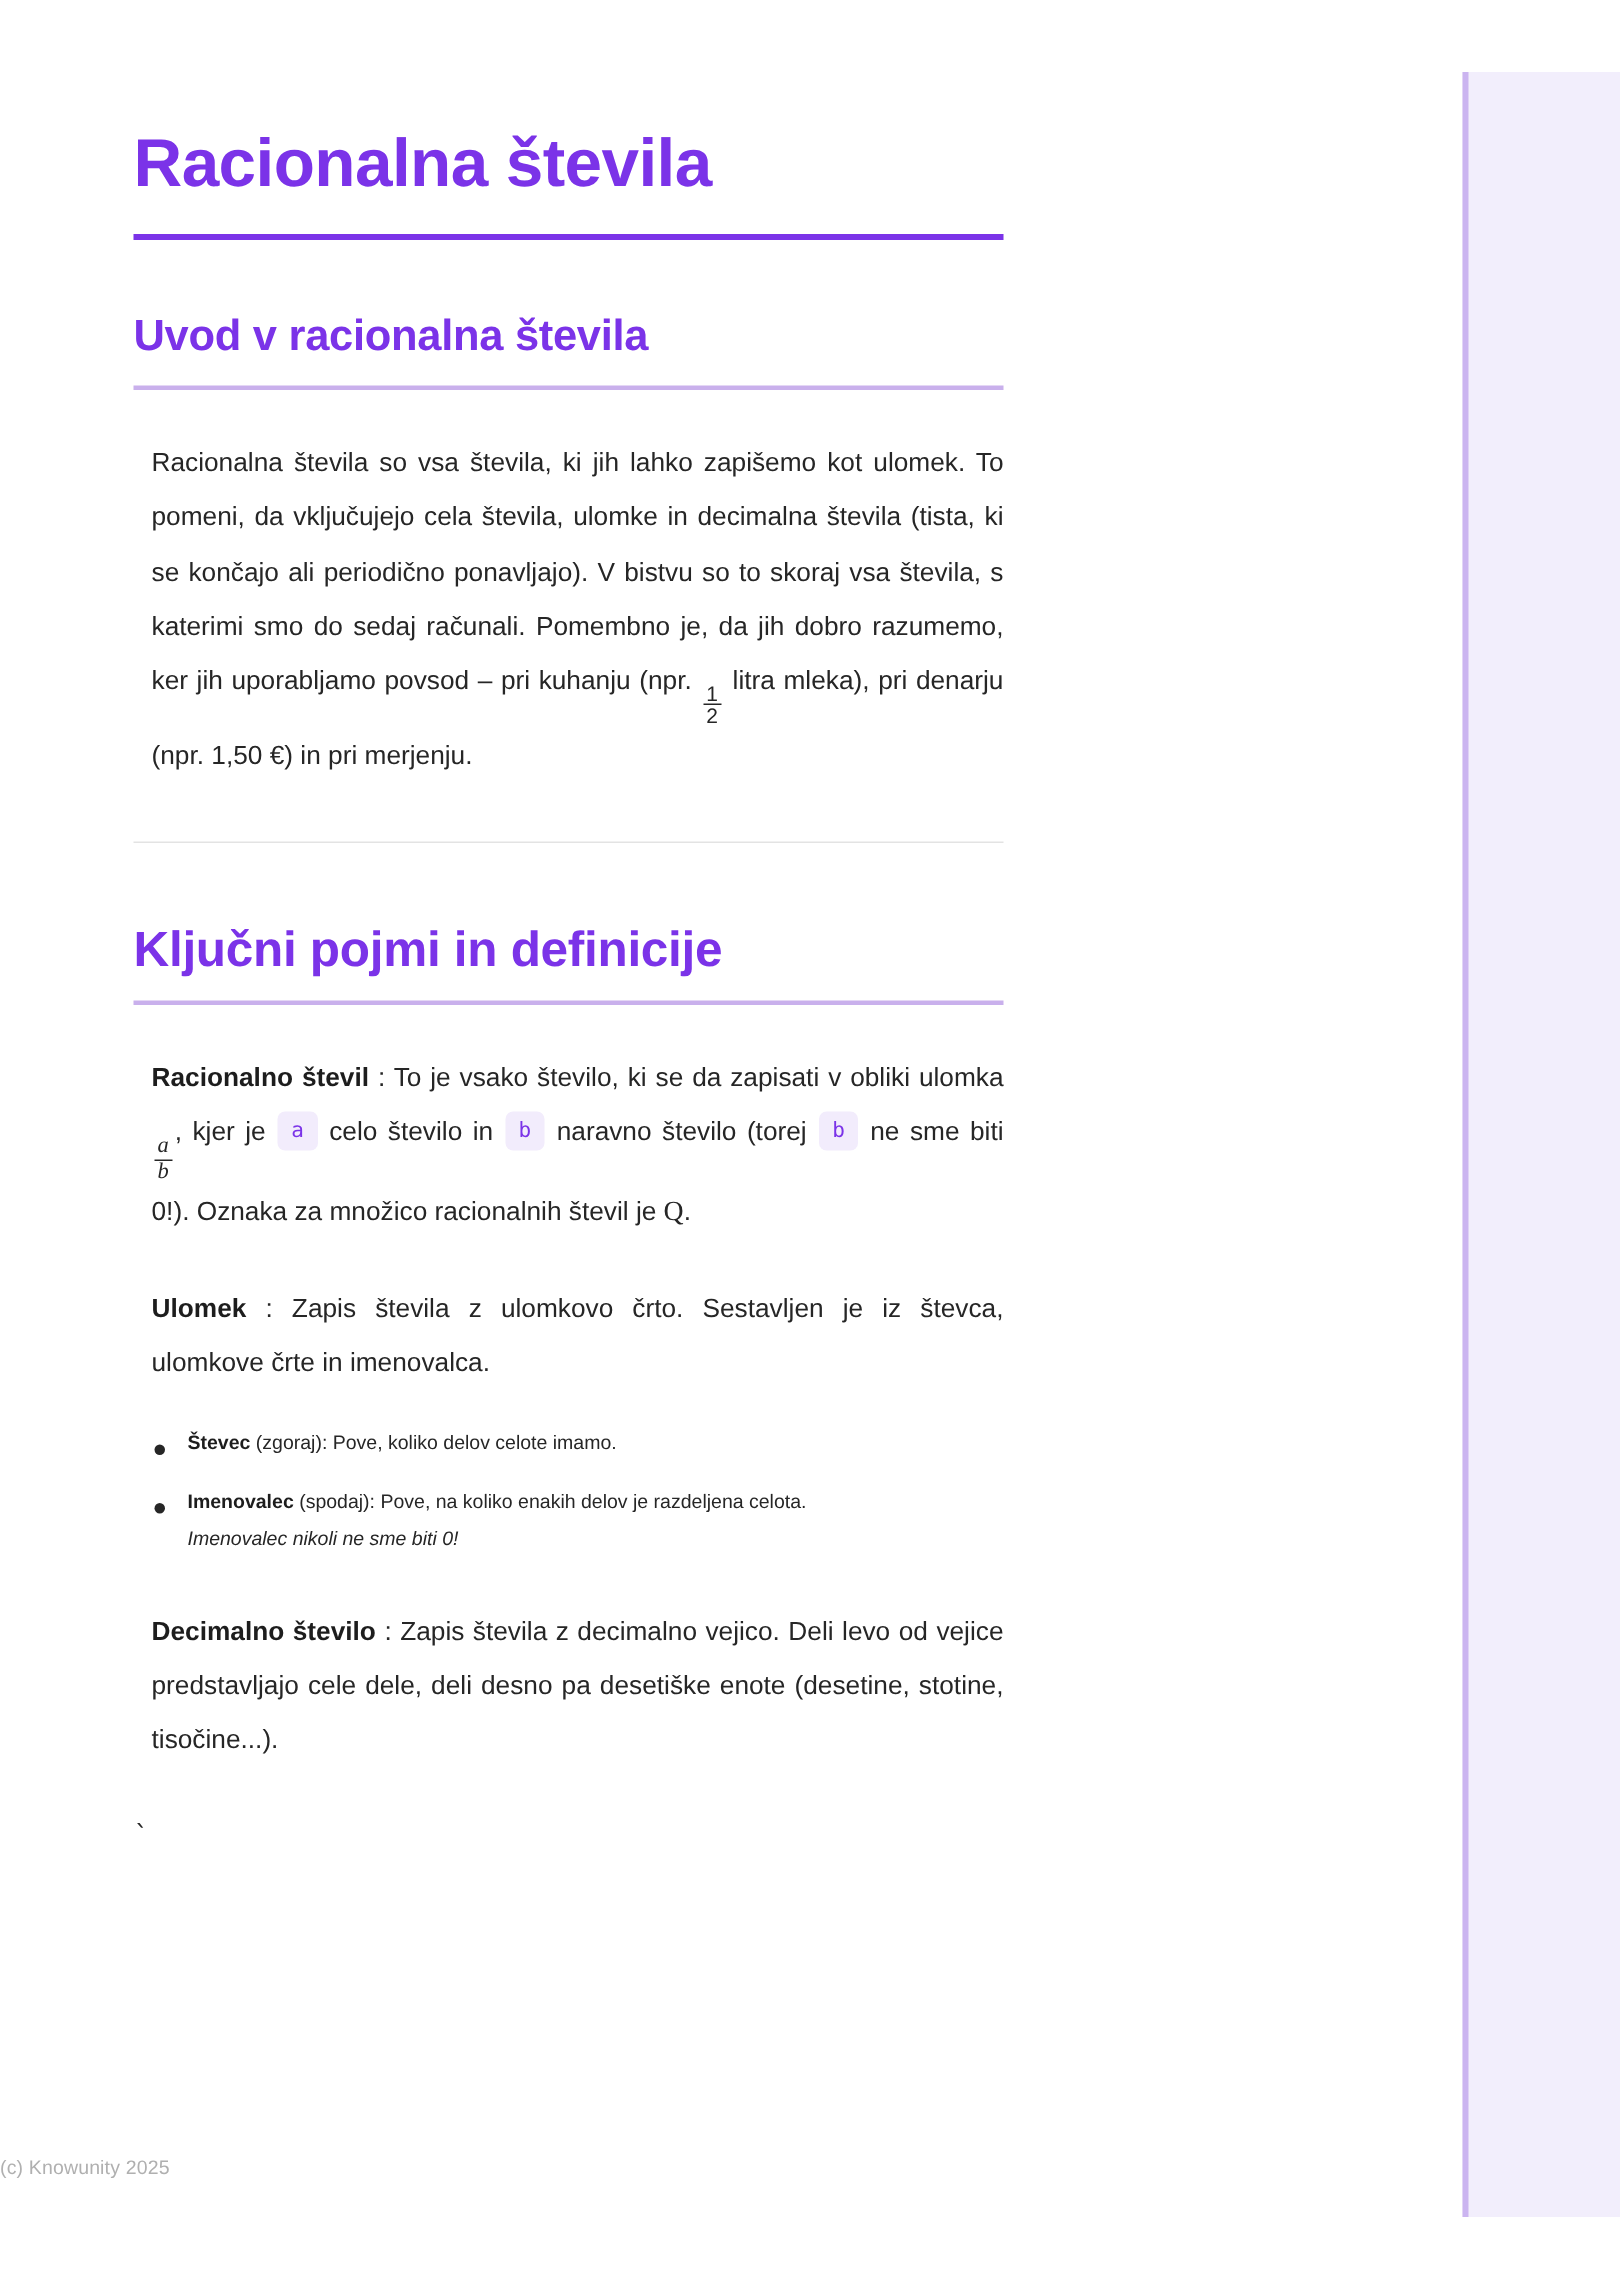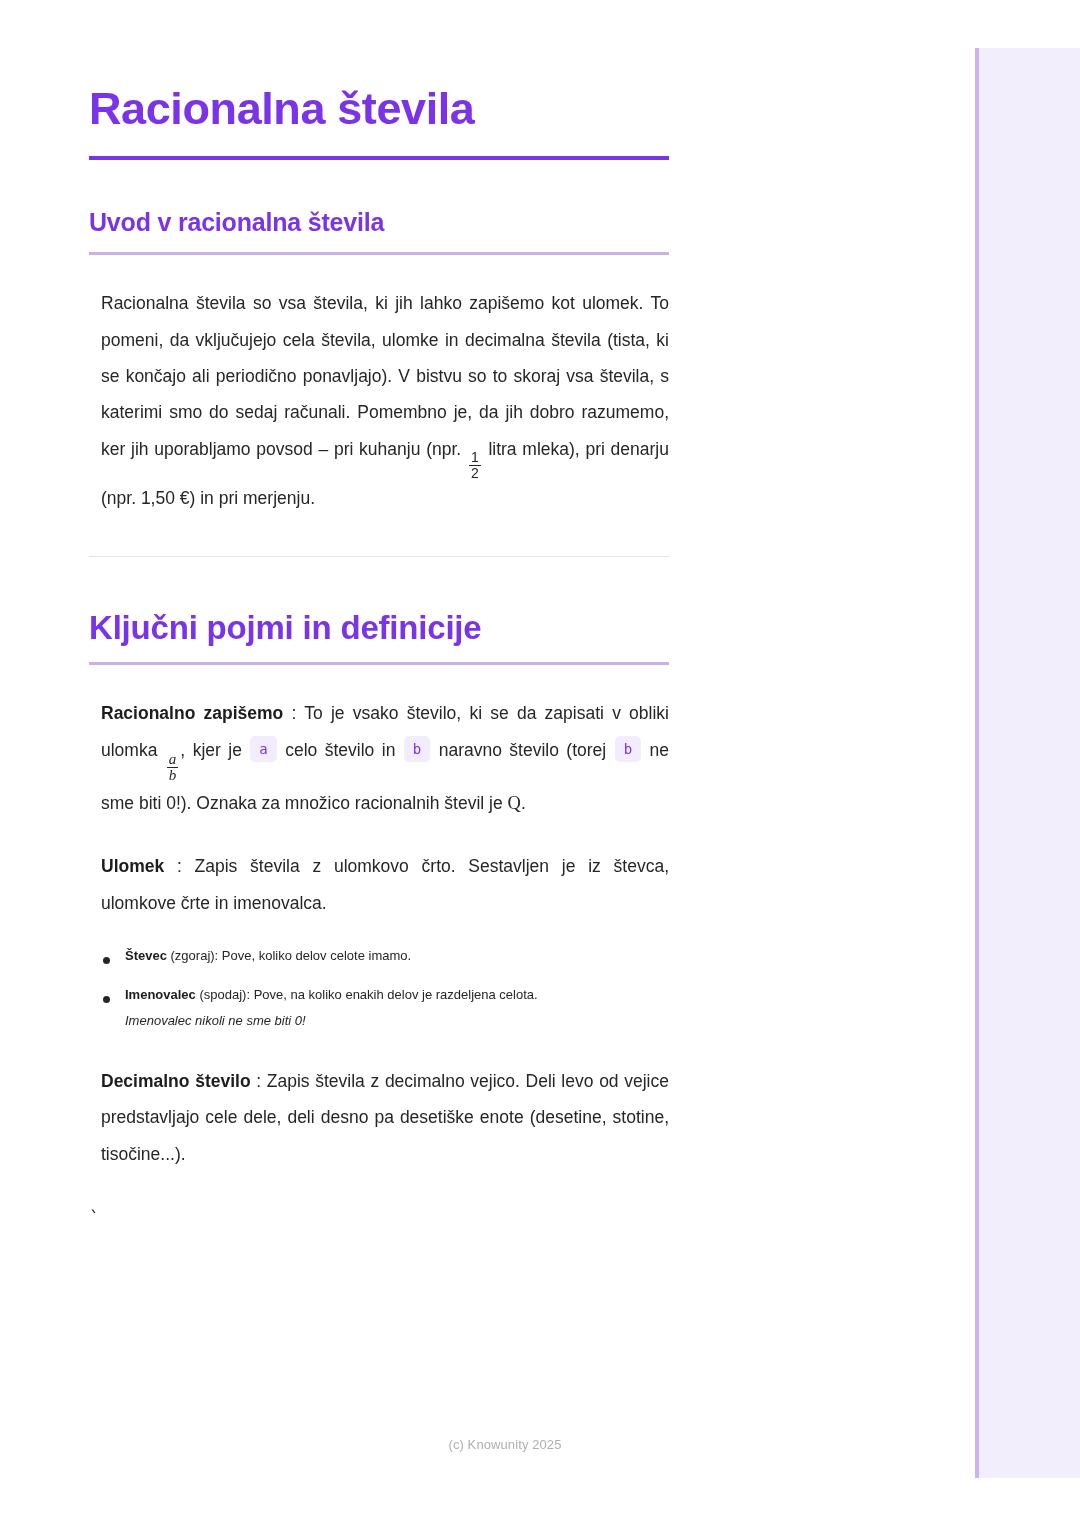--- a/index.html
+++ b/index.html
@@ -51,21 +51,21 @@
   }
   .rule-strong {
     margin: 22px 0 0 0;
     height: 4px;
     background: #7b33e8;
     width: 100%;
   }
 
   h2.section-title {
     margin: 48px 0 0 0;
-    font-size: 25px;
+    font-size: 29px;
     line-height: 1.15;
     font-weight: 700;
     color: #7b33e8;
     letter-spacing: -0.2px;
   }
   h2.section-title.big {
     font-size: 33px;
     margin-top: 52px;
   }
   .rule-soft {
@@ -163,21 +163,21 @@
     line-height: 1.4;
     color: #262626;
     font-family: "DejaVu Sans Mono", monospace;
   }
 
   .footer-credit {
     position: absolute;
     left: 0;
     top: 1437px;
     width: 1010px;
-    text-align: center;
+    text-align: left;
     font-size: 13px;
     color: #b0b0b0;
     letter-spacing: 0.1px;
   }
 </style>
 </head>
 <body>
 
 <div class="side-strip"></div>
 
@@ -192,21 +192,21 @@
   <p class="body-text"><span>Racionalna števila so vsa števila, ki jih lahko zapišemo kot ulomek. To pomeni, da vključujejo cela števila, ulomke in decimalna števila (tista, ki se končajo ali periodično ponavljajo). V bistvu so to skoraj vsa števila, s katerimi smo do sedaj računali. Pomembno je, da jih dobro razumemo, ker jih uporabljamo povsod – pri kuhanju (npr. </span><span class="frac upright">
         <span class="num">1</span>
         <span class="den">2</span>
       </span><span> litra mleka), pri denarju (npr. 1,50 €) in pri merjenju.</span></p>
 
   <div class="divider"></div>
 
   <h2 class="section-title big">Ključni pojmi in definicije</h2>
   <div class="rule-soft"></div>
 
-  <p class="body-text"><strong class="term">Racionalno zapišemo</strong><span> : </span><span>To je vsako število, ki se da zapisati v obliki ulomka </span><span class="frac">
+  <p class="body-text"><strong class="term">Racionalno števil</strong><span> : </span><span>To je vsako število, ki se da zapisati v obliki ulomka </span><span class="frac">
         <span class="num">a</span>
         <span class="den">b</span>
       </span><span>, kjer je </span><span class="chip">a</span><span> celo število in </span><span class="chip">b</span><span> naravno število (torej </span><span class="chip">b</span><span> ne sme biti 0!). Oznaka za množico racionalnih števil je </span><span class="mathvar">Q</span><span>.</span></p>
 
   <p class="body-text tight"><strong class="term">Ulomek</strong><span> : </span><span>Zapis števila z ulomkovo črto. Sestavljen je iz števca, ulomkove črte in imenovalca.</span></p>
 
   <ul class="bullets">
     <li><strong class="term">Števec</strong><span> (zgoraj): Pove, koliko delov celote imamo.</span></li>
     <li><strong class="term">Imenovalec</strong><span> (spodaj): Pove, na koliko enakih delov je razdeljena celota.</span><span class="sub-note">Imenovalec nikoli ne sme biti 0!</span></li>
   </ul>

